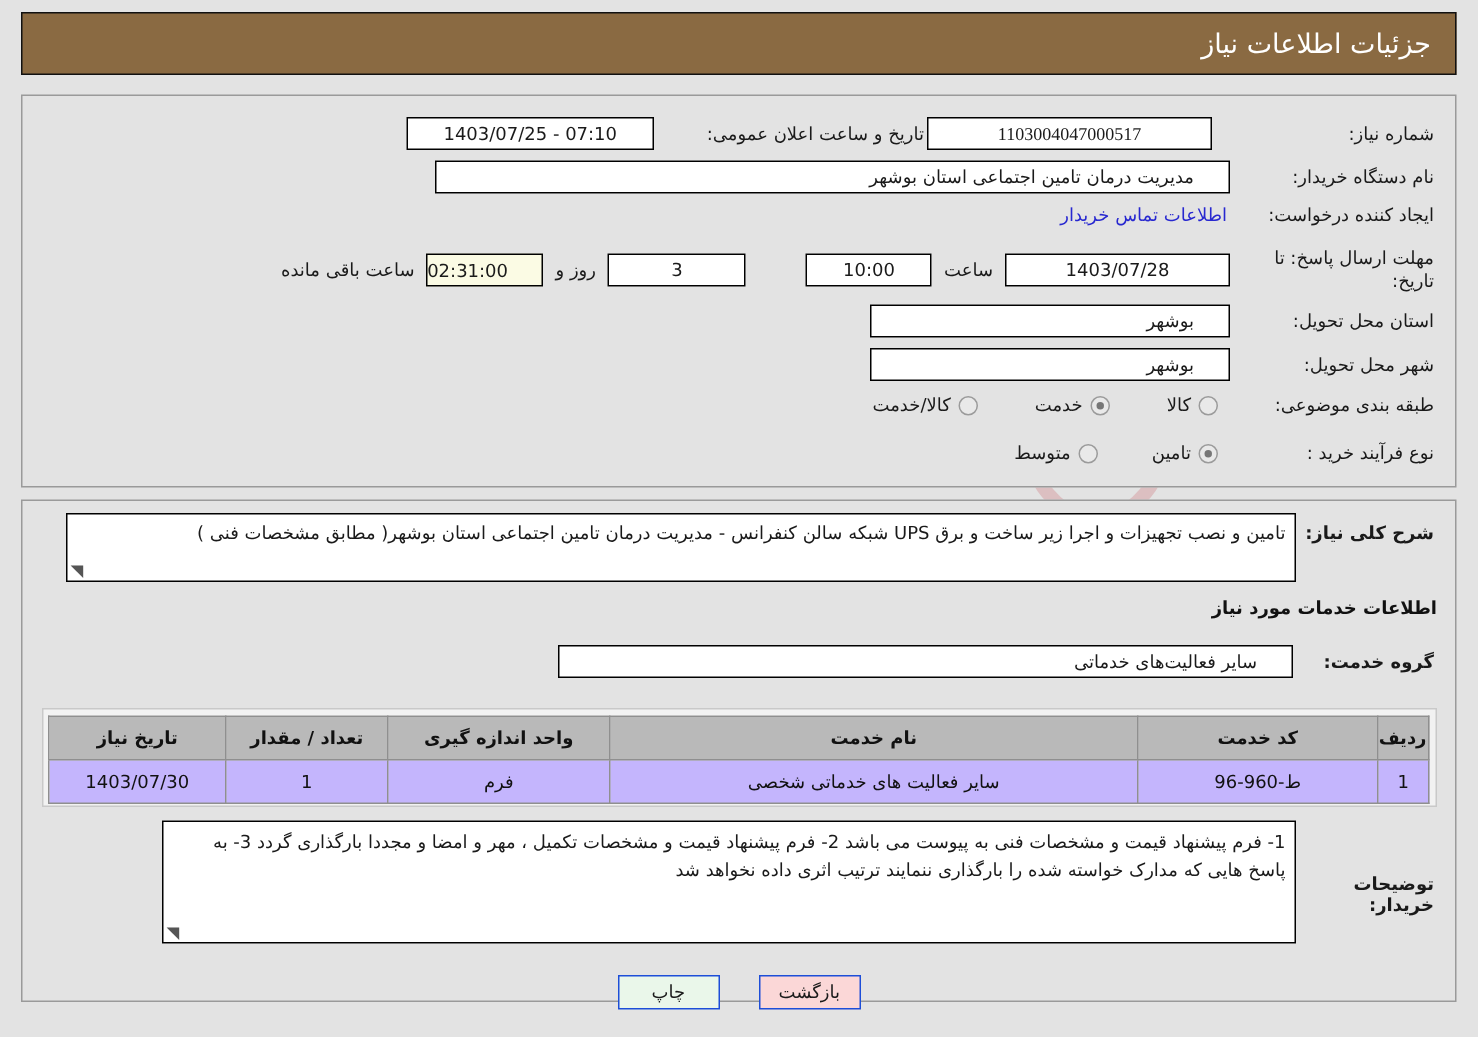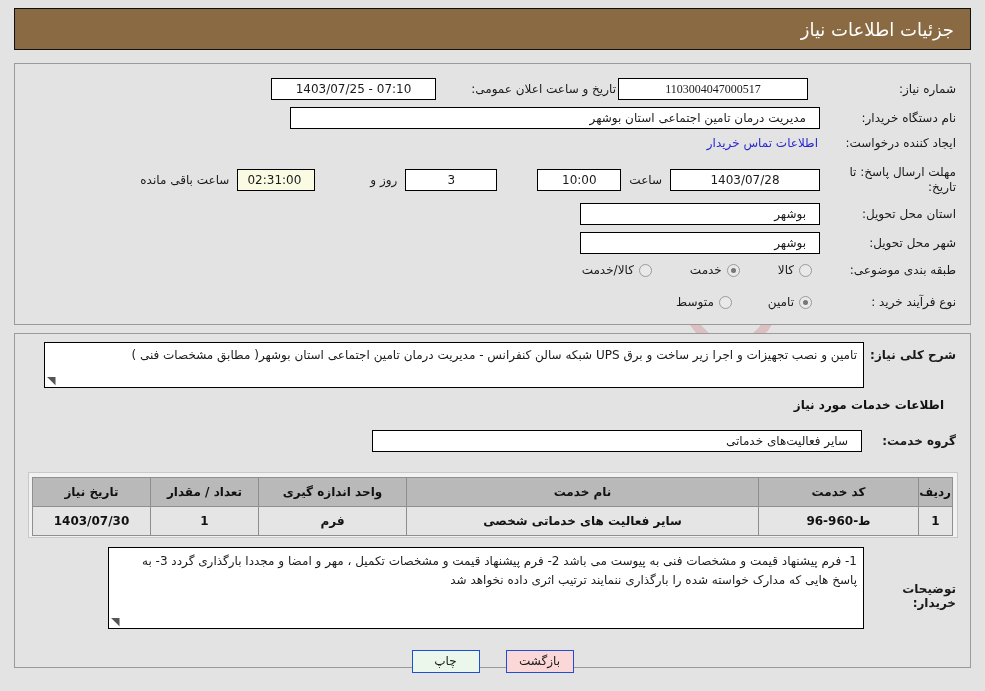--- a/index.html
+++ b/index.html
@@ -97,21 +97,21 @@
   }
   .lbl-bold { font-weight: bold; }
 
   .box {
     border: 1px solid #000;
     background: #fff;
     box-sizing: border-box;
     height: 22px;
     line-height: 20px;
     font-size: 12px;
-    padding: 0 13px;
+    padding: 0 23px;
     overflow: hidden;
     text-overflow: clip;
     white-space: nowrap;
   }
   .box.center { text-align: center; }
   .box.cream  { background: #fbfbe4; }
 
   .linklike {
     color: #2828d0;
     font-size: 12px;
@@ -189,27 +189,26 @@
   table.grid th {
     background: #b9b9b9;
     border: 1px solid #8f8f8f;
     font-weight: bold;
     height: 26px;
     color: #111;
     text-align: center;
     font-size: 12px;
   }
   table.grid td {
-    background: #e5e5e5;
+    background: #c4b5fd;
     border: 1px solid #8f8f8f;
     height: 26px;
     text-align: center;
     color: #111;
     font-size: 12px;
-    font-weight: bold;
   }
   .grid-wrap {
     position: absolute;
     background: #f2f2f2;
     border: 1px solid #c9c9c9;
     box-sizing: border-box;
   }
 
   
   .btn {
@@ -266,21 +265,21 @@
     <div class="lbl" style="width:128px;">ایجاد کننده درخواست:</div>
     <a class="linklike" style="margin-right:10px;" href="#">اطلاعات تماس خریدار</a>
   </div>
 
   <div class="row" style="top:101px; right:14px;">
     <div class="lbl" style="width:128px; white-space:normal; line-height:15px;">مهلت ارسال پاسخ: تا تاریخ:</div>
     <div class="box center" style="width:150px; margin-right:8px;">1403/07/28</div>
     <div class="lbl" style="margin-right:8px;">ساعت</div>
     <div class="box center" style="width:84px; margin-right:8px;">10:00</div>
     <div class="box center" style="width:92px; margin-right:40px;">3</div>
-    <div class="lbl" style="margin-right:8px;margin-left:47px;">روز و</div>
+    <div class="lbl" style="margin-right:8px;">روز و</div>
     <div class="box center cream" style="width:78px; margin-right:8px;">02:31:00</div>
     <div class="lbl" style="margin-right:8px;">ساعت باقی مانده</div>
   </div>
 
   <div class="row" style="top:139px; right:14px;">
     <div class="lbl" style="width:128px;">استان محل تحویل:</div>
     <div class="box" style="width:240px; margin-right:8px; text-align:right;">بوشهر</div>
   </div>
 
   <div class="row" style="top:168px; right:14px;">
@@ -319,21 +318,21 @@
 </div>
 
 <div class="panel" id="panel-desc">
 
   <div class="lbl lbl-bold" style="position:absolute; top:14px; right:14px; width:86px;">شرح کلی نیاز:</div>
   <div class="ta" style="position:absolute; top:8px; right:106px; width:820px; height:46px;">
     <span>تامین و نصب تجهیزات و اجرا زیر ساخت و برق UPS شبکه سالن کنفرانس - مدیریت درمان تامین اجتماعی استان بوشهر( مطابق مشخصات فنی )</span>
     <span class="grip">◤</span>
   </div>
 
-  <div class="section-head" style="top:64px; right:26px;">اطلاعات خدمات مورد نیاز</div>
+  <div class="section-head" style="top:64px; right:12px;">اطلاعات خدمات مورد نیاز</div>
 
   <div class="row" style="top:96px; right:14px;">
     <div class="lbl lbl-bold" style="width:86px;">گروه خدمت:</div>
     <div class="box" style="width:490px; margin-right:8px; text-align:right;">سایر فعالیت‌های خدماتی</div>
   </div>
 
   <div class="grid-wrap" style="top:138px; right:12px; width:930px; height:66px;">
     <table class="grid" style="top:4px; right:4px; width:920px;">
       <colgroup>
         <col style="width:34px">

